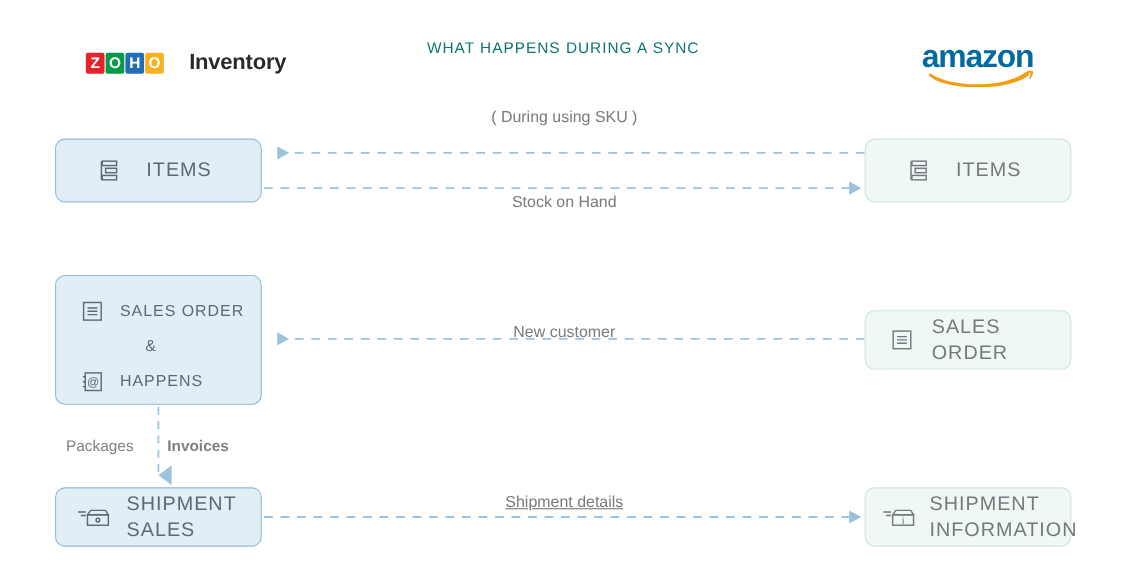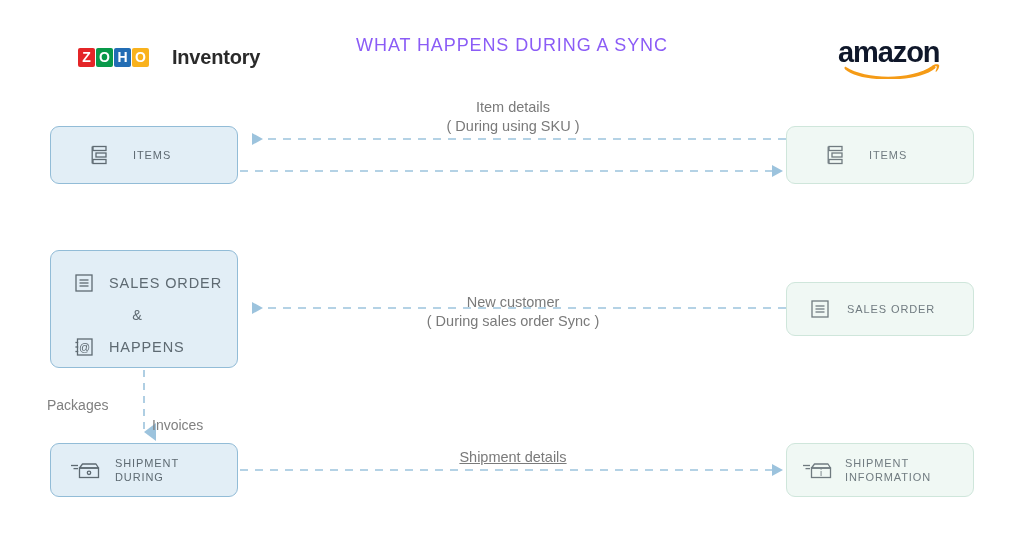--- a/index.html
+++ b/index.html
@@ -61,41 +61,41 @@
   .amazon-logo {
     position: absolute;
     left: 838px;
     top: 38px;
     width: 110px;
     height: 44px;
   }
   .amazon-word {
     font-size: 29px;
     font-weight: bold;
-    color: #0f172a;
+    color: #0369a1;
     letter-spacing: -1.1px;
     line-height: 1;
   }
   .amazon-smile {
     position: absolute;
     left: 6px;
     top: 25px;
     width: 96px;
     height: 16px;
   }
 
   .page-title {
     position: absolute;
     left: 0;
     right: 0;
     top: 35px;
     text-align: center;
-    font-size: 18px;
+    font-size: 14px;
     letter-spacing: 0.9px;
-    color: #8b5cf6;
+    color: #0f766e;
     font-weight: normal;
   }
 
   
   .node {
     position: absolute;
     box-sizing: border-box;
     border-radius: 9px;
     display: flex;
     align-items: center;
@@ -111,21 +111,21 @@
     border-color: #cfe6db;
   }
   .node .ico {
     flex: 0 0 auto;
     display: flex;
     align-items: center;
     justify-content: center;
   }
   .node .lbl {
     color: #5e6a72;
-    font-size: 11px;
+    font-size: 18px;
     letter-spacing: 0.9px;
     line-height: 1.28;
   }
   .node.amz .lbl { color: #707b80; }
 
   
   #node-zoho-items {
     left: 50px; top: 126px; width: 188px; height: 58px;
     padding-left: 36px;
   }
@@ -332,51 +332,52 @@
       <svg width="32" height="26" viewBox="0 0 32 26">
         <line x1="2" y1="8.5" x2="9" y2="8.5" stroke="#5e6a72" stroke-width="1.3"></line>
         <line x1="4.5" y1="11.6" x2="9" y2="11.6" stroke="#5e6a72" stroke-width="1.3"></line>
         <path d="M10.5 11 L13.5 7 L27 7 L29.5 11 Z" fill="none" stroke="#5e6a72" stroke-width="1.3" stroke-linejoin="round"></path>
         <rect x="10.5" y="11" width="19" height="9.5" fill="none" stroke="#5e6a72" stroke-width="1.3"></rect>
         <circle cx="20" cy="15.8" r="1.7" fill="none" stroke="#5e6a72" stroke-width="1.3"></circle>
       </svg>
     </span>
     <span class="lbl">
       <span>SHIPMENT</span><br>
-      <span>DURING</span>
+      <span>SALES</span>
     </span>
   </div>
 
   <div class="node amz" id="node-amz-shipment">
     <span class="ico">
       <svg width="32" height="26" viewBox="0 0 32 26">
         <line x1="2" y1="8.5" x2="9" y2="8.5" stroke="#707b80" stroke-width="1.3"></line>
         <line x1="4.5" y1="11.6" x2="9" y2="11.6" stroke="#707b80" stroke-width="1.3"></line>
         <path d="M10.5 11 L13.5 7 L27 7 L29.5 11 Z" fill="none" stroke="#707b80" stroke-width="1.3" stroke-linejoin="round"></path>
         <rect x="10.5" y="11" width="19" height="9.5" fill="none" stroke="#707b80" stroke-width="1.3"></rect>
         <text x="20" y="19" font-family="'Liberation Sans', sans-serif" font-size="9.5" fill="#707b80" text-anchor="middle">i</text>
       </svg>
     </span>
     <span class="lbl">
       <span>SHIPMENT</span><br>
       <span>INFORMATION</span>
     </span>
   </div>
 
   <div class="edge-label" style="left:390px; top:98px; width:246px;">
-    <div>Item details</div>
     <div>( During using SKU )</div>
   </div>
 
+  <div class="edge-label" style="left:390px; top:175px; width:246px;">
+    <div>Stock on Hand</div>
+  </div>
 
   <div class="edge-label" style="left:380px; top:293px; width:266px;">
     <div>New customer</div>
-    <div>( During sales order Sync )</div>
   </div>
 
   <div class="edge-label" style="left:390px; top:448px; width:246px;text-decoration:underline;">
     <div>Shipment details</div>
   </div>
 
-  <div class="vert-label" style="left:47px; top:397px;">Packages</div>
-  <div class="vert-label" style="left:152px; top:417px;">Invoices</div>
+  <div class="vert-label" style="left:60px; top:397px;">Packages</div>
+  <div class="vert-label" style="left:152px; top:397px;font-weight:bold;">Invoices</div>
 
 </div>
 
 </body></html>

